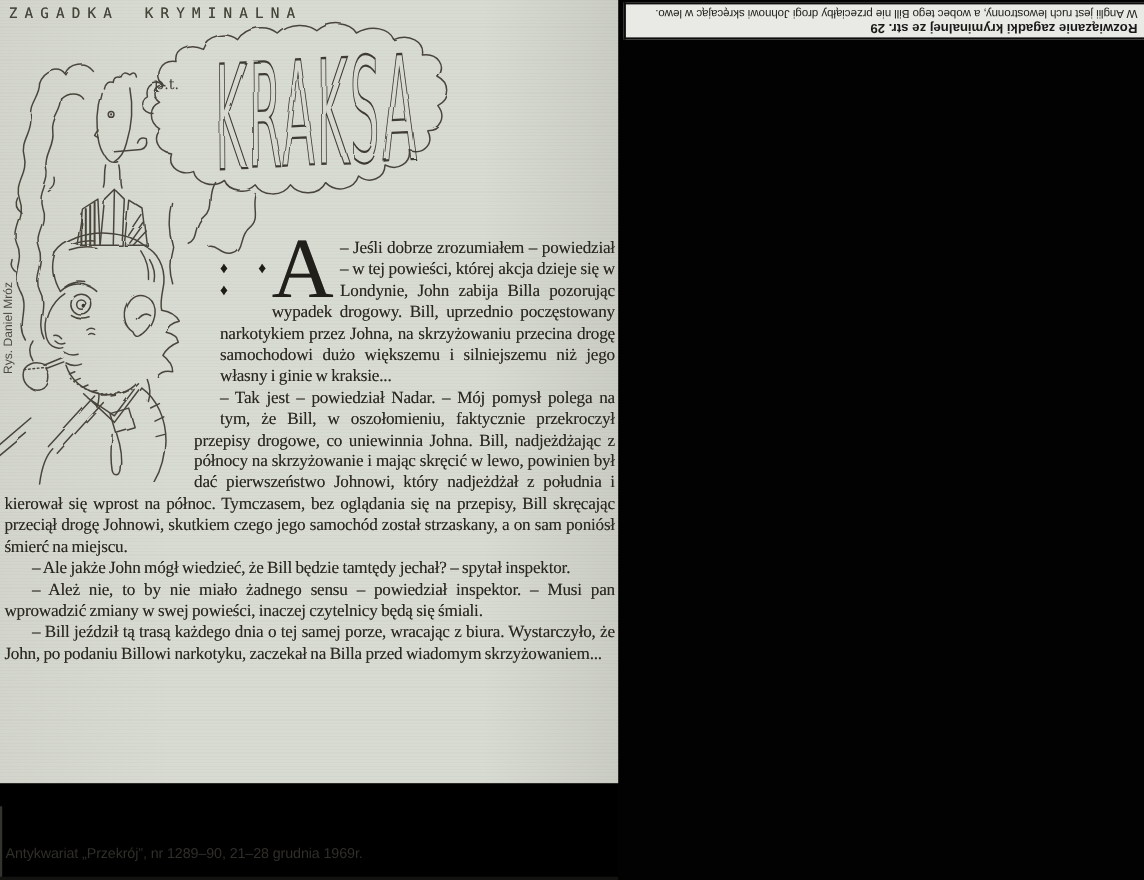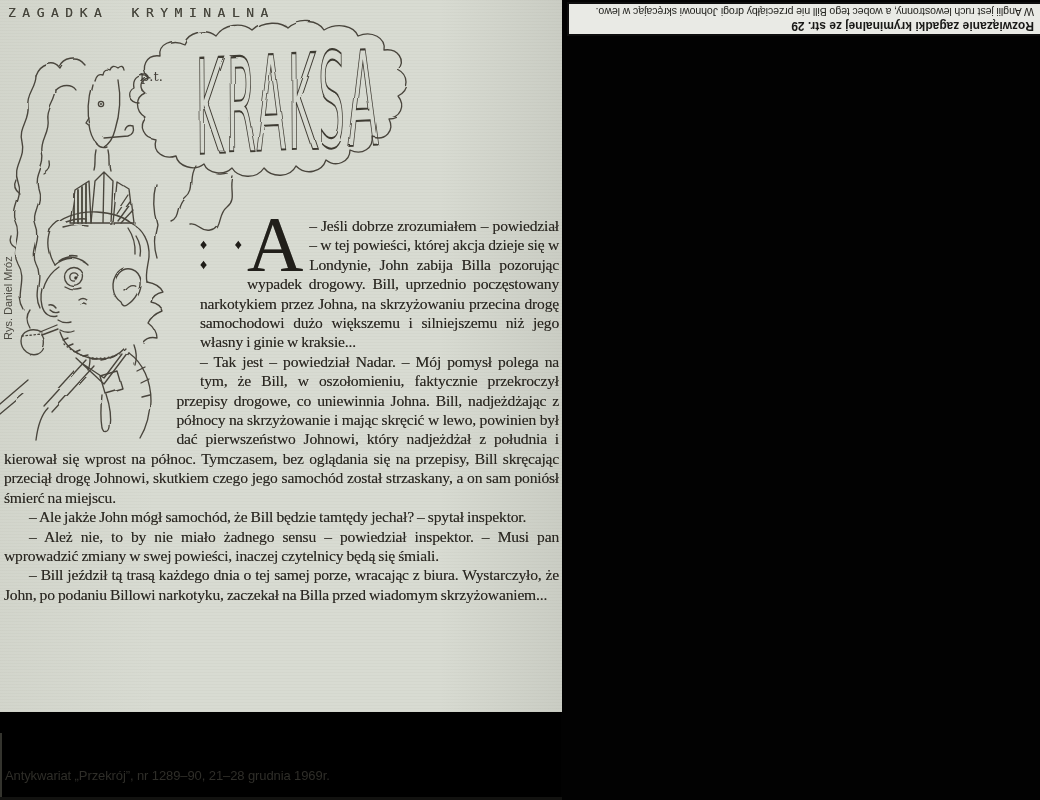--- a/index.html
+++ b/index.html
@@ -167,21 +167,21 @@
     <div class="illu-credit">Rys. Daniel Mróz</div>
 
     <div class="article">
       <div class="illu-spacer"></div>
       <p>
         <span class="diamonds">♦ ♦ ♦</span>
         <span class="dropcap">A</span>
       </p>
       <p>– Jeśli dobrze zrozumiałem – powiedział – w tej powieści, której akcja dzieje się w Londynie, John zabija Billa pozorując wypadek drogowy. Bill, uprzednio poczęstowany narkotykiem przez Johna, na skrzyżowaniu przecina drogę samochodowi dużo większemu i silniejszemu niż jego własny i ginie w kraksie...</p>
       <p>– Tak jest – powiedział Nadar. – Mój pomysł polega na tym, że Bill, w oszołomieniu, faktycznie przekroczył przepisy drogowe, co uniewinnia Johna. Bill, nadjeżdżając z północy na skrzyżowanie i mając skręcić w lewo, powinien był dać pierwszeństwo Johnowi, który nadjeżdżał z południa i kierował się wprost na północ. Tymczasem, bez oglądania się na przepisy, Bill skręcając przeciął drogę Johnowi, skutkiem czego jego samochód został strzaskany, a on sam poniósł śmierć na miejscu.</p>
-      <p class="indent">– Ale jakże John mógł samochód, że Bill będzie tamtędy jechał? – spytał inspektor.</p>
+      <p class="indent">– Ale jakże John mógł wiedzieć, że Bill będzie tamtędy jechał? – spytał inspektor.</p>
       <p class="indent">– Ależ nie, to by nie miało żadnego sensu – powiedział inspektor. – Musi pan wprowadzić zmiany w swej powieści, inaczej czytelnicy będą się śmiali.</p>
       <p class="indent">– Bill jeździł tą trasą każdego dnia o tej samej porze, wracając z biura. Wystarczyło, że John, po podaniu Billowi narkotyku, zaczekał na Billa przed wiadomym skrzyżowaniem...</p>
     </div>
 
     <div class="footer-src">Antykwariat „Przekrój”, nr 1289–90, 21–28 grudnia 1969r.</div>
 
     <div class="edge-left"></div>
     <div class="edge-bottom"></div>
   </div>
 

